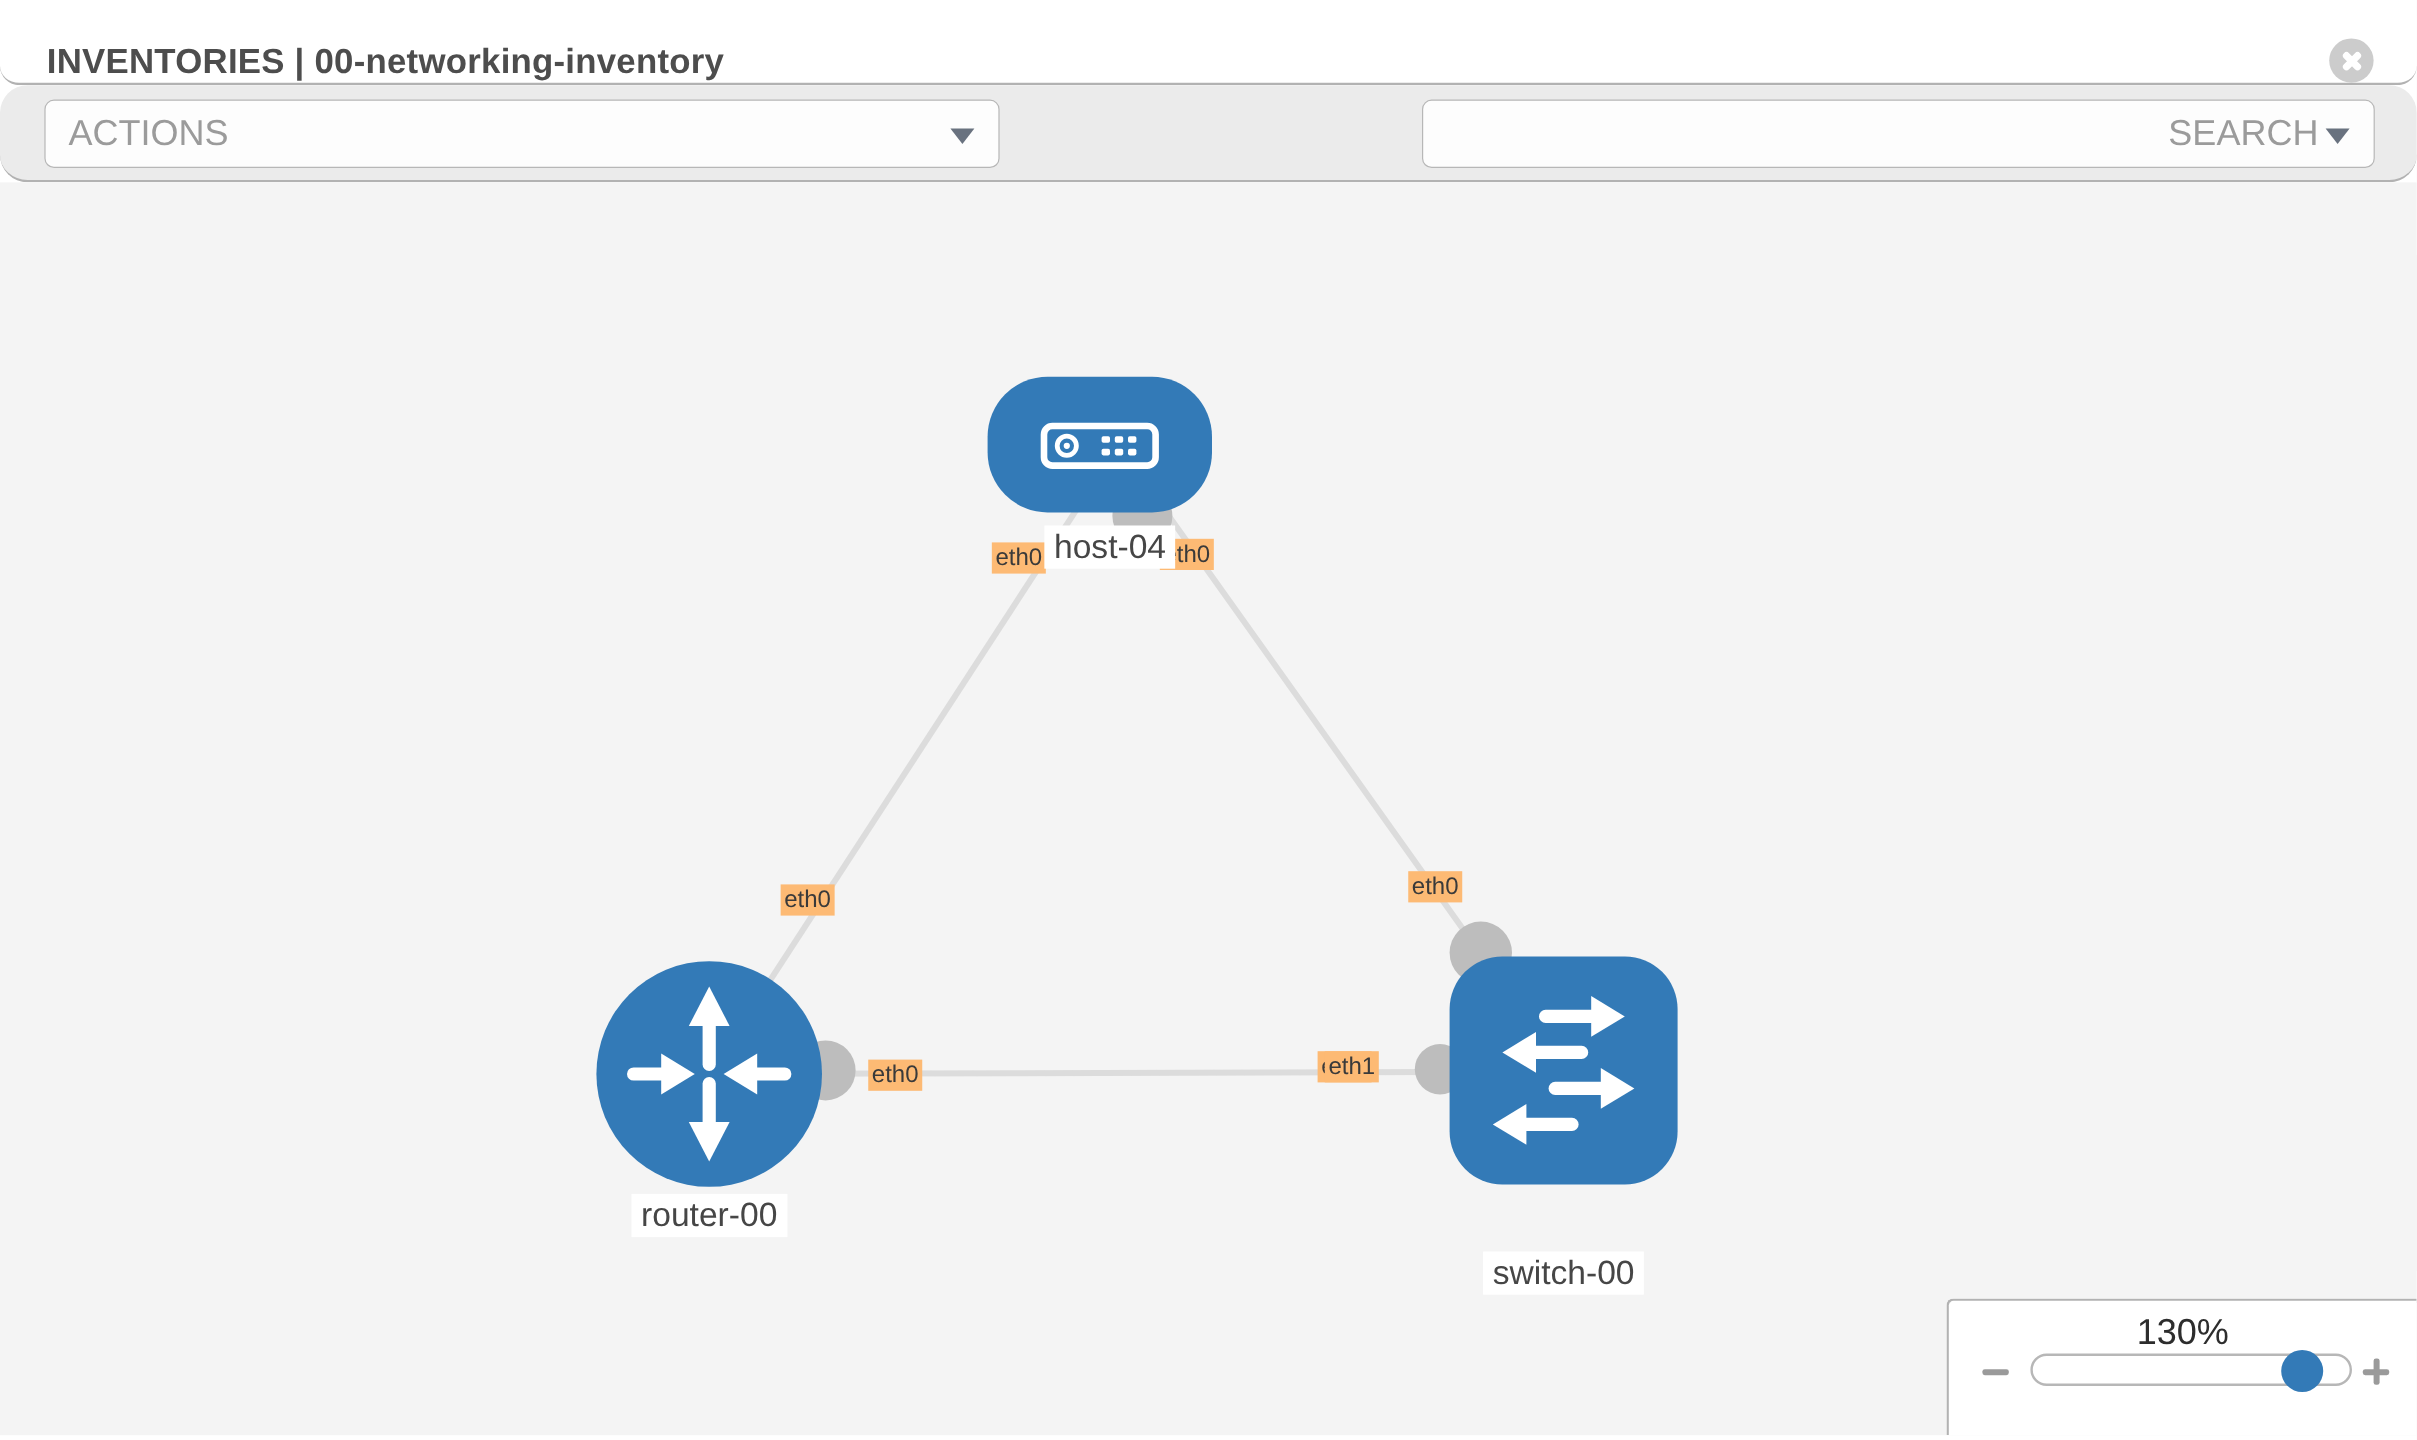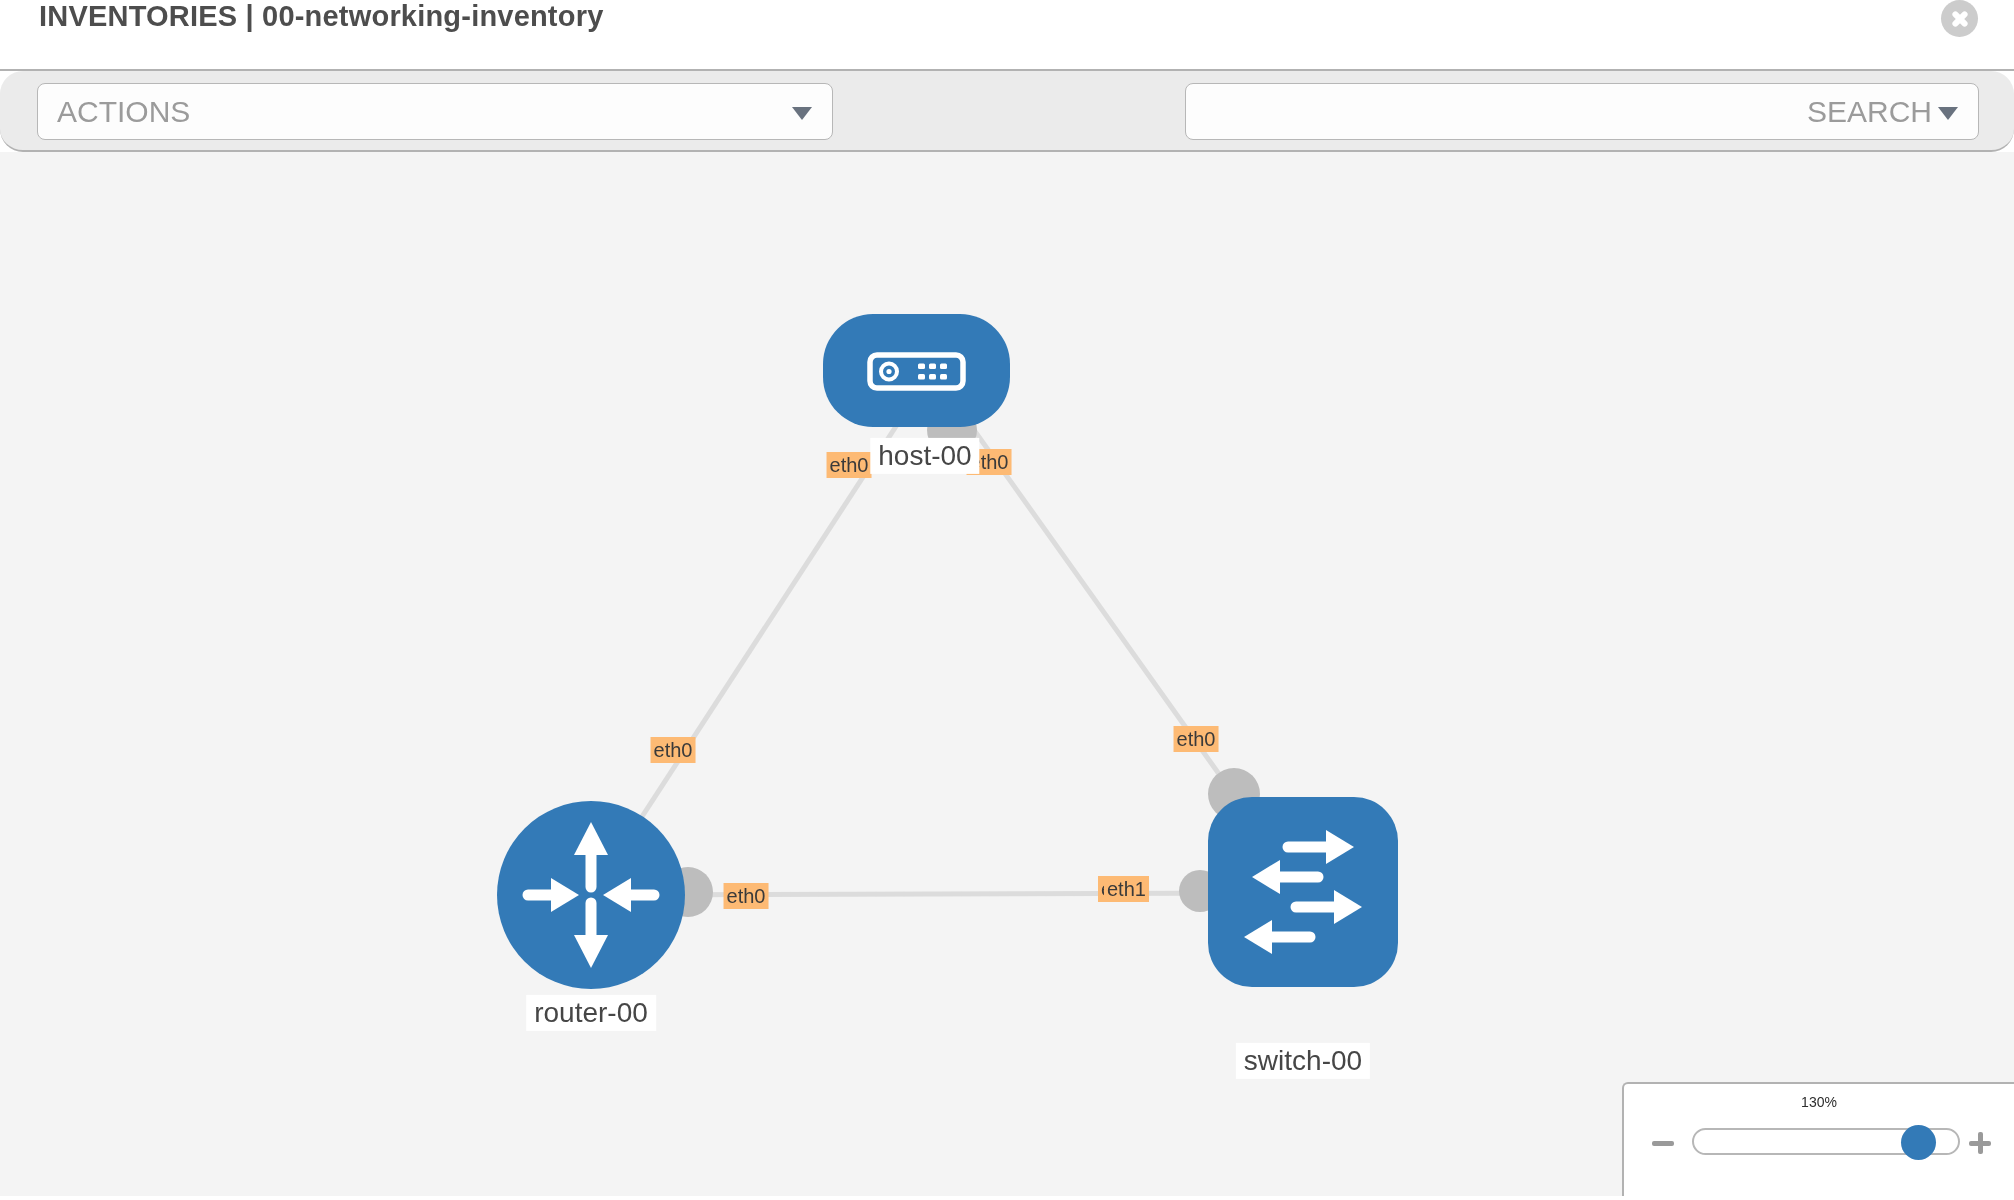--- a/index.html
+++ b/index.html
@@ -10,22 +10,23 @@
     background: #ffffff;
     overflow: hidden;
     position: relative;
   }
 
   
   .header {
     height: 71px;
     background: #ffffff;
     border-bottom: 2px solid #b2b2b2;
-    display: flex; align-items: flex-start;
+    display: flex; align-items: flex-end;
     padding: 0 36px 0 39px;
+    border-radius: 16px;
   }
   .page-title {
     font-size: 29px; font-weight: bold;
     color: #4d4d4d; letter-spacing: .2px;
   }
   .close-btn {
     margin-left: auto;
     width: 37px; height: 37px; border-radius: 50%;
     background: #cccccc; position: relative; cursor: pointer;
     flex: 0 0 auto;
@@ -108,21 +109,21 @@
     left: 1622px; top: 930px;
     width: 392px; height: 114px;
     background: #ffffff;
     border-top: 2px solid #b2b2b2;
     border-left: 2px solid #b2b2b2;
     border-top-left-radius: 6px;
   }
   .zoom-value {
     position: absolute; left: 0; top: 10px; width: 100%;
     text-align: center;
-    font-size: 14px; color: #2d2d2d;
+    font-size: 30px; color: #2d2d2d;
   }
   .zoom-minus, .zoom-plus {
     position: absolute; width: 26px; height: 26px; cursor: pointer;
   }
   .zoom-minus { left: 26px; top: 46px; }
   .zoom-plus  { left: 343px; top: 46px; }
   .zoom-minus .h, .zoom-plus .h {
     position:absolute; left:2px; top:11px; width:22px; height:5px;
     background:#9a9a9a; border-radius:2px;
   }
@@ -252,21 +253,21 @@
 
   <span class="iface-label" style="left:849px;  top:313px;">eth0</span>
   <span class="iface-label" style="left:989px;  top:310px;">eth0</span>
   <span class="iface-label" style="left:673px;  top:598px;">eth0</span>
   <span class="iface-label" style="left:1196px; top:587px;">eth0</span>
   <span class="iface-label" style="left:746px;  top:744px;">eth0</span>
 
   <span class="iface-label raw" style="left:1098px; top:737px;">eth0</span>
   <span class="iface-label raw" style="left:1068px; top:737px;margin-left:36px;">eth1</span>
 
-  <span class="node-label" style="left:925px;  top:304px;">host-00</span>
+  <span class="node-label" style="left:925px;  top:304px;">host-04</span>
   <span class="node-label" style="left:591px;  top:861px;">router-00</span>
   <span class="node-label" style="left:1303px; top:909px;">switch-00</span>
 
   <div class="zoom-panel">
     <div class="zoom-value">130%</div>
     <div class="zoom-minus">
       <span class="h"></span>
     </div>
     <div class="zoom-track">
       <div class="zoom-knob"></div>

